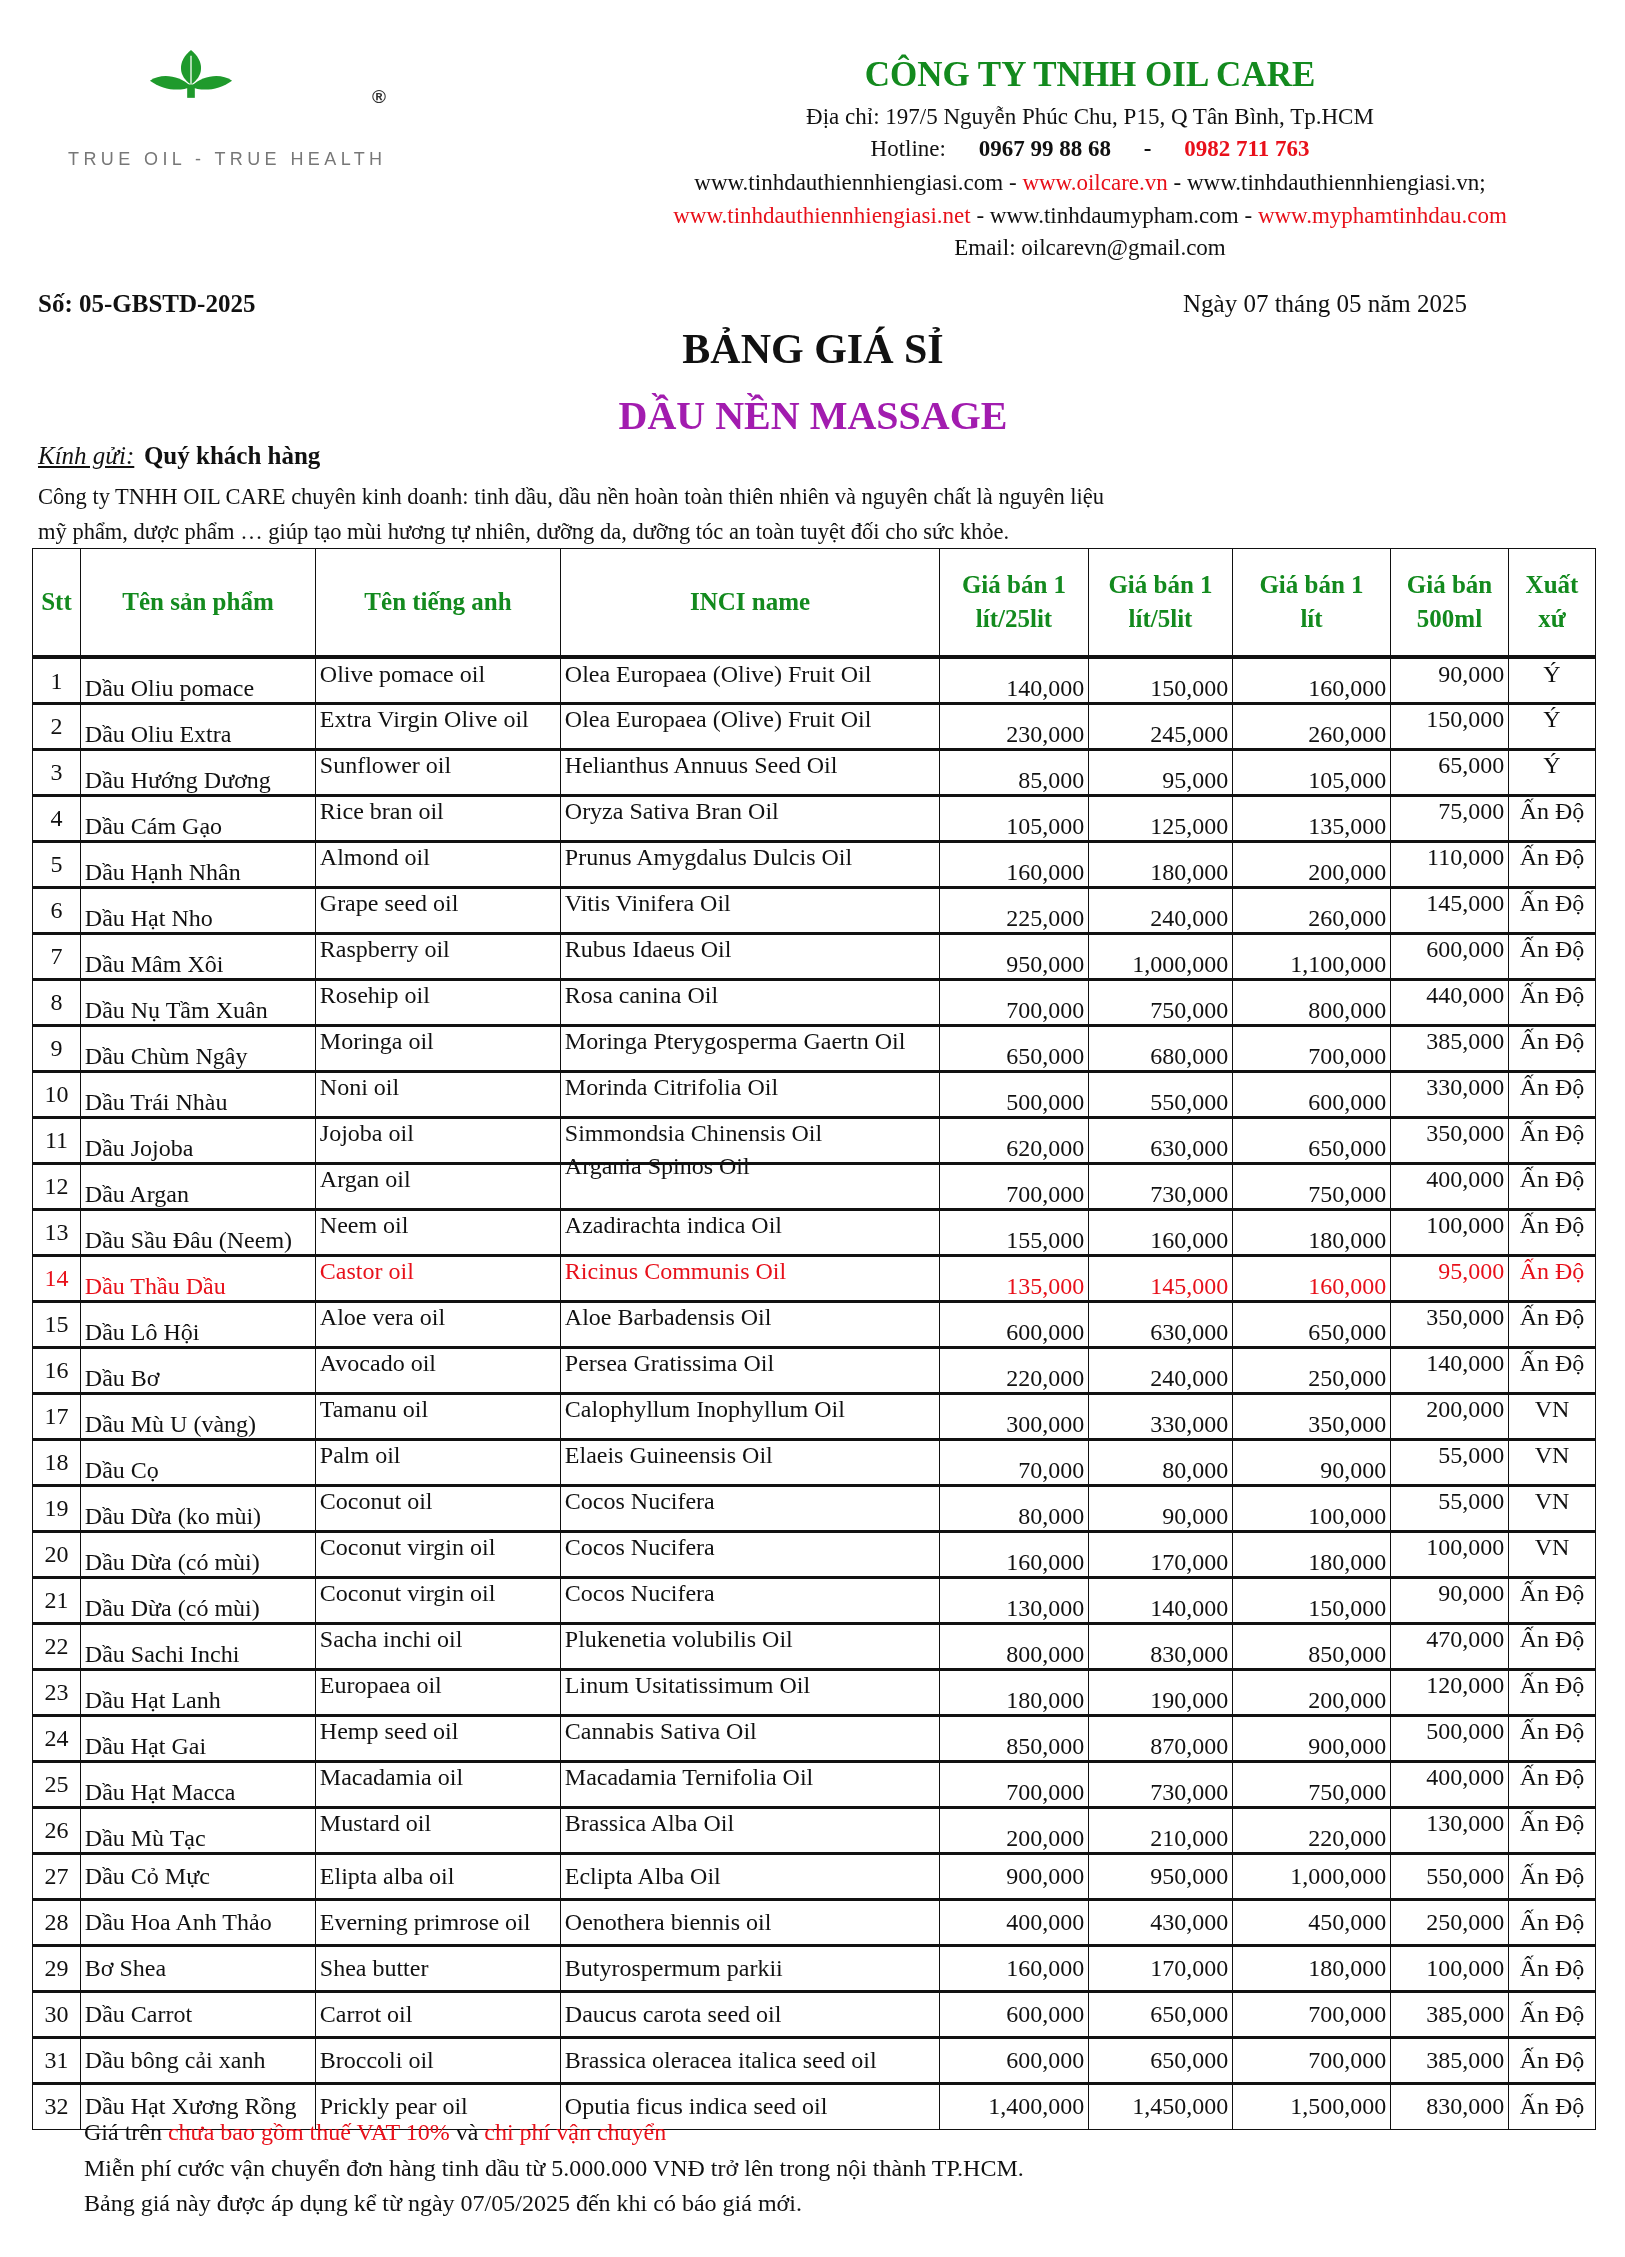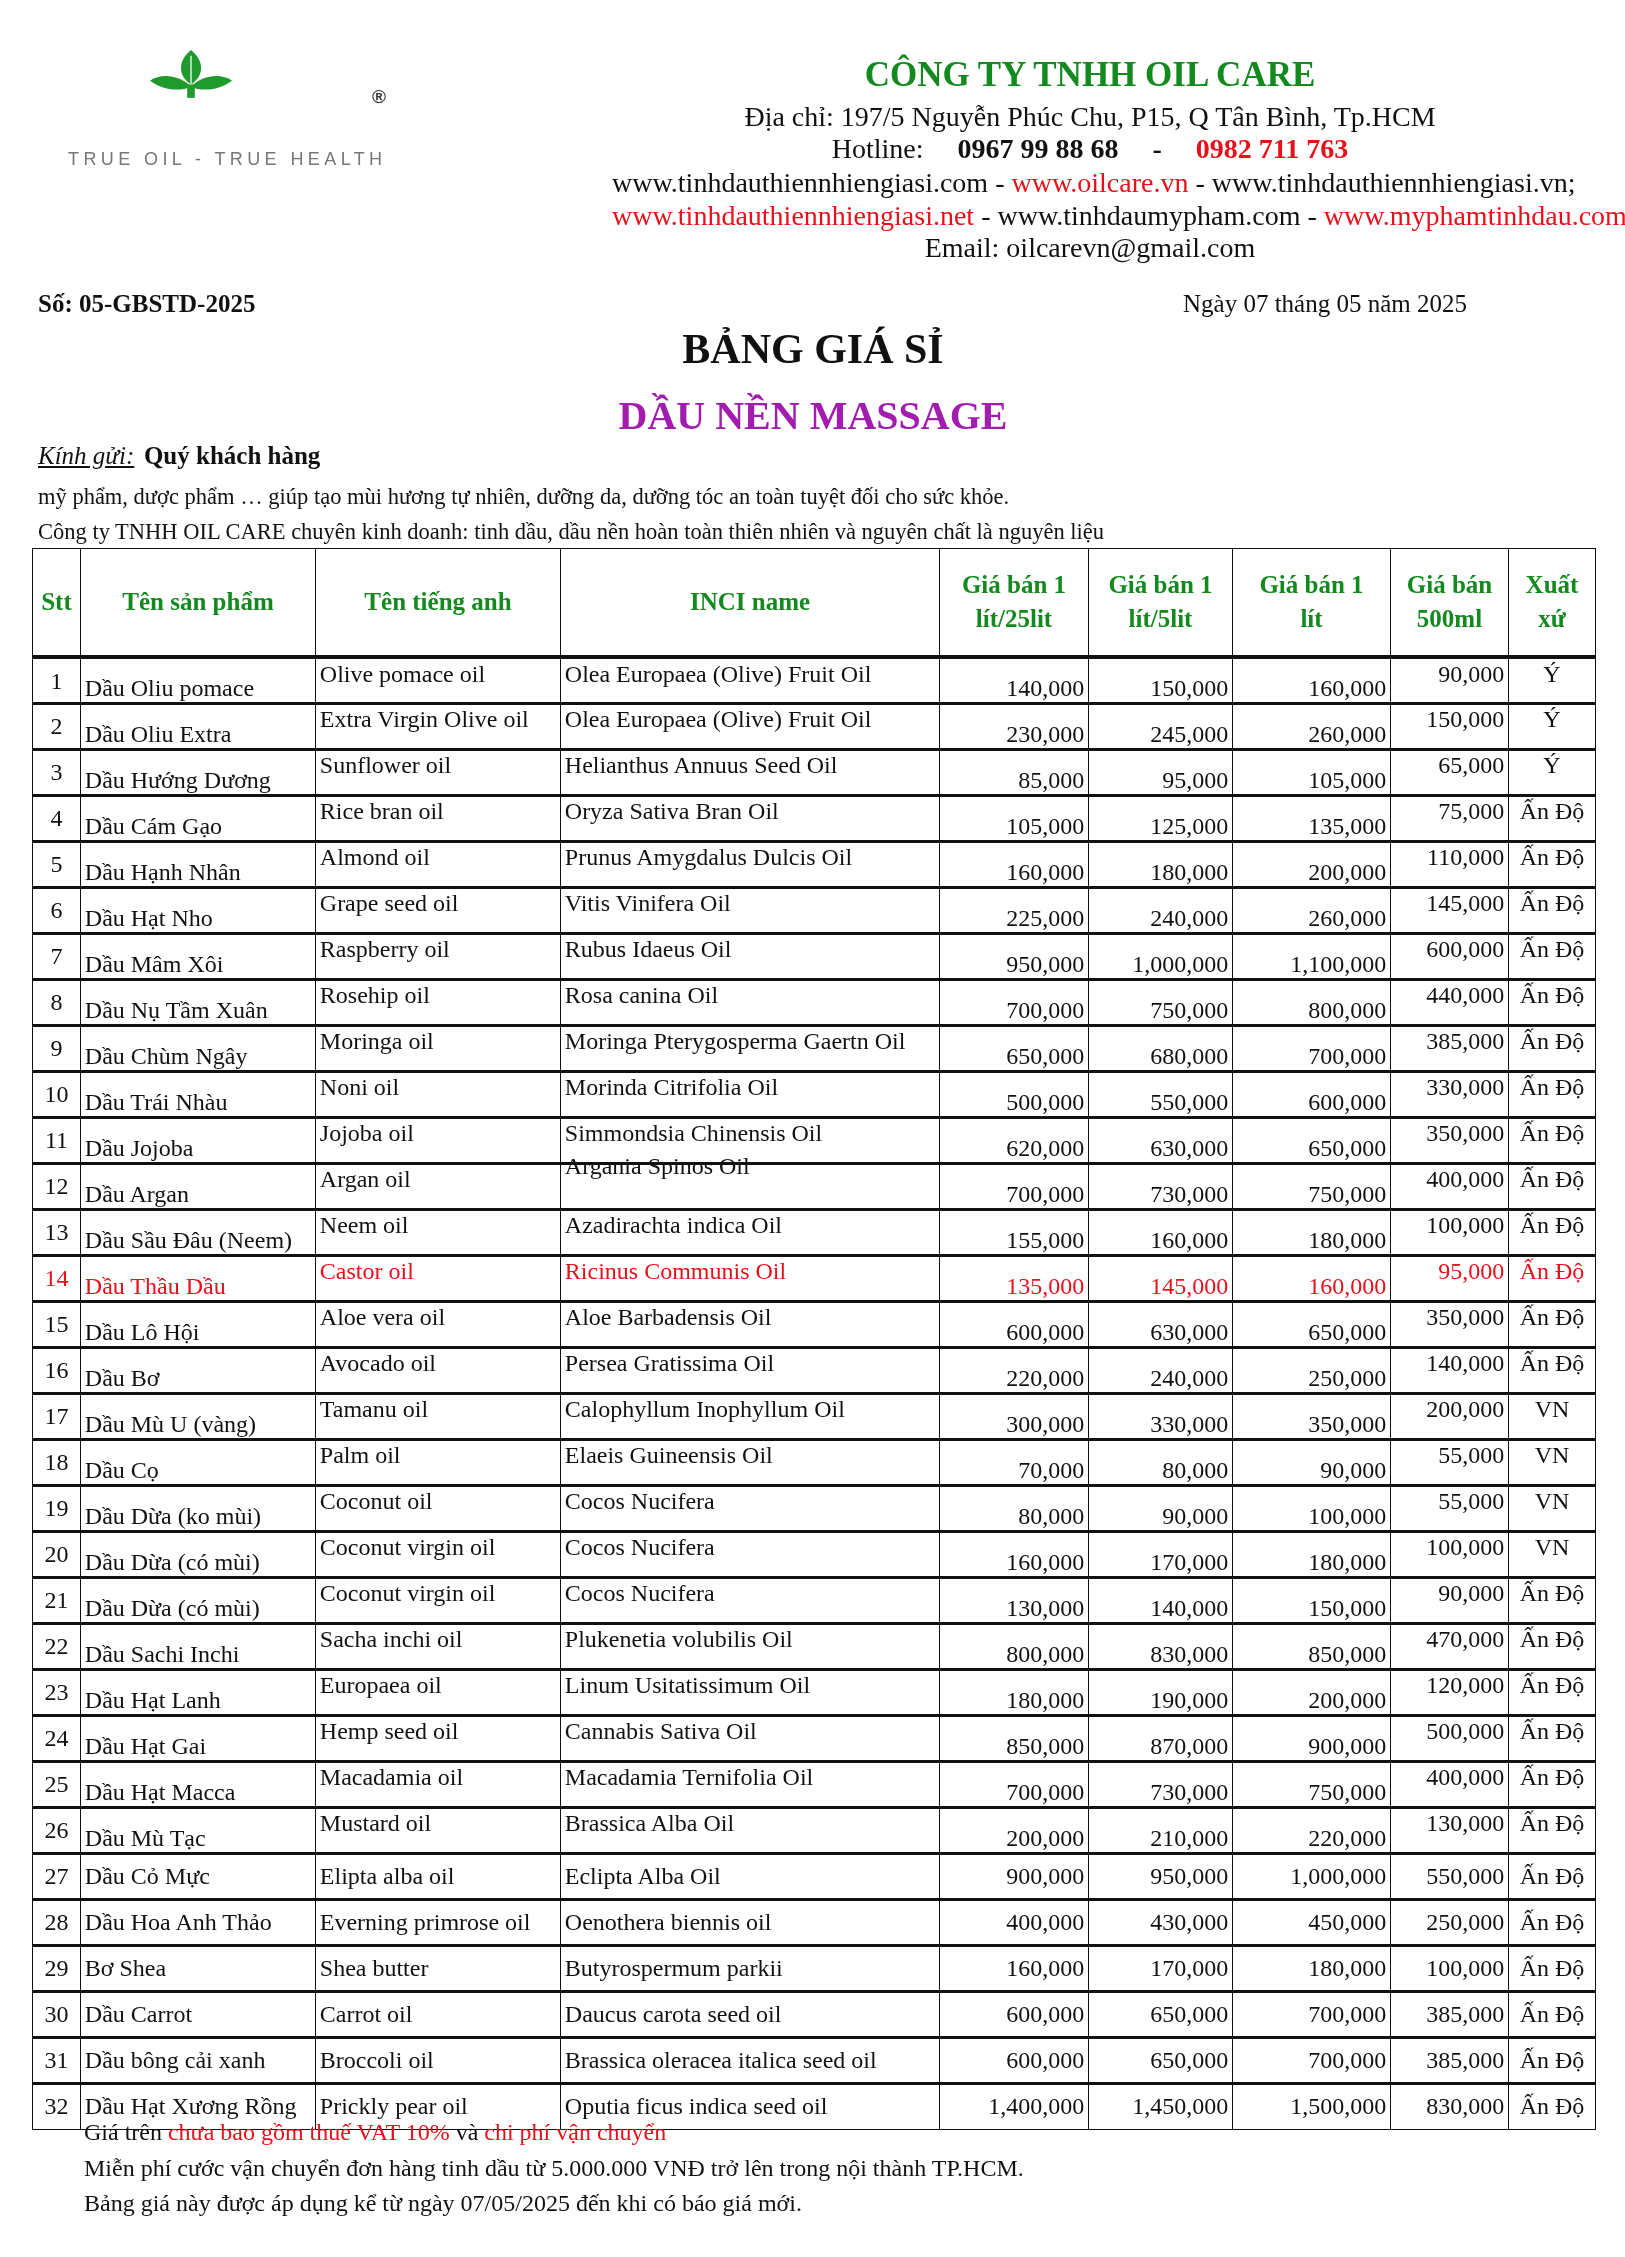--- a/index.html
+++ b/index.html
@@ -13,21 +13,21 @@
                font-size:76px; line-height:76px; color:#1f9a2c; letter-spacing:1px; }
   .logo-reg { position:absolute; left:315px; top:40px; font-family:"Liberation Sans",sans-serif;
               font-size:19px; font-weight:bold; color:#333; }
   .logo-leaves { position:absolute; left:91px; top:1.9px; width:86px; height:50px; }
   .logo-tag { position:absolute; left:11px; top:103px; font-family:"Liberation Sans",sans-serif;
               font-size:18px; letter-spacing:4.4px; color:#777; white-space:nowrap; }
 
   
   .company { left:612px; width:956px; text-align:center; white-space:nowrap; }
   .company-name { top:55px; font-size:35px; font-weight:bold; color:#138a1e; }
-  .company-line { font-size:28px; line-height:27px; }
+  .company-line { font-size:23px; line-height:27px; }
   .red { color:#e8101a; }
   .bold { font-weight:bold;margin-left:27px; }
 
   
   .doc-no { left:38px; top:290px; font-size:25px; font-weight:bold; }
   .doc-date { left:1183px; top:290px; font-size:25px; }
   .title-main { left:0; width:1626px; top:325px; text-align:center; font-size:42px; font-weight:bold; }
   .title-sub  { left:0; width:1626px; top:392px; text-align:center; font-size:40px; font-weight:bold; color:#a21caf; }
   .greet { left:38px; top:442px; font-size:25px; white-space:nowrap; }
   .greet-label { font-style:italic; text-decoration:underline; }
@@ -89,22 +89,22 @@
 <div class="abs company company-line" style="top:234px;">Email: oilcarevn@gmail.com</div>
 
 <div class="abs doc-no">Số: 05-GBSTD-2025</div>
 <div class="abs doc-date">Ngày 07 tháng 05 năm 2025</div>
 <div class="abs title-main">BẢNG GIÁ SỈ</div>
 <div class="abs title-sub">DẦU NỀN MASSAGE</div>
 <div class="abs greet">
   <span class="greet-label">Kính gửi:</span><span class="greet-name">Quý khách hàng</span>
 </div>
 <div class="abs intro">
+  <div>Công ty TNHH OIL CARE chuyên kinh doanh: tinh dầu, dầu nền hoàn toàn thiên nhiên và nguyên chất  là nguyên liệu</div>
   <div>mỹ phẩm, dược phẩm … giúp tạo mùi hương tự nhiên, dưỡng da, dưỡng tóc an toàn tuyệt đối cho sức khỏe.</div>
-  <div>Công ty TNHH OIL CARE chuyên kinh doanh: tinh dầu, dầu nền hoàn toàn thiên nhiên và nguyên chất  là nguyên liệu</div>
 </div>
 
 <table class="price-table">
   <colgroup>
     <col style="width:48px">
       <col style="width:235px">
       <col style="width:245px">
       <col style="width:379px">
     <col style="width:149px">
       <col style="width:144px">

